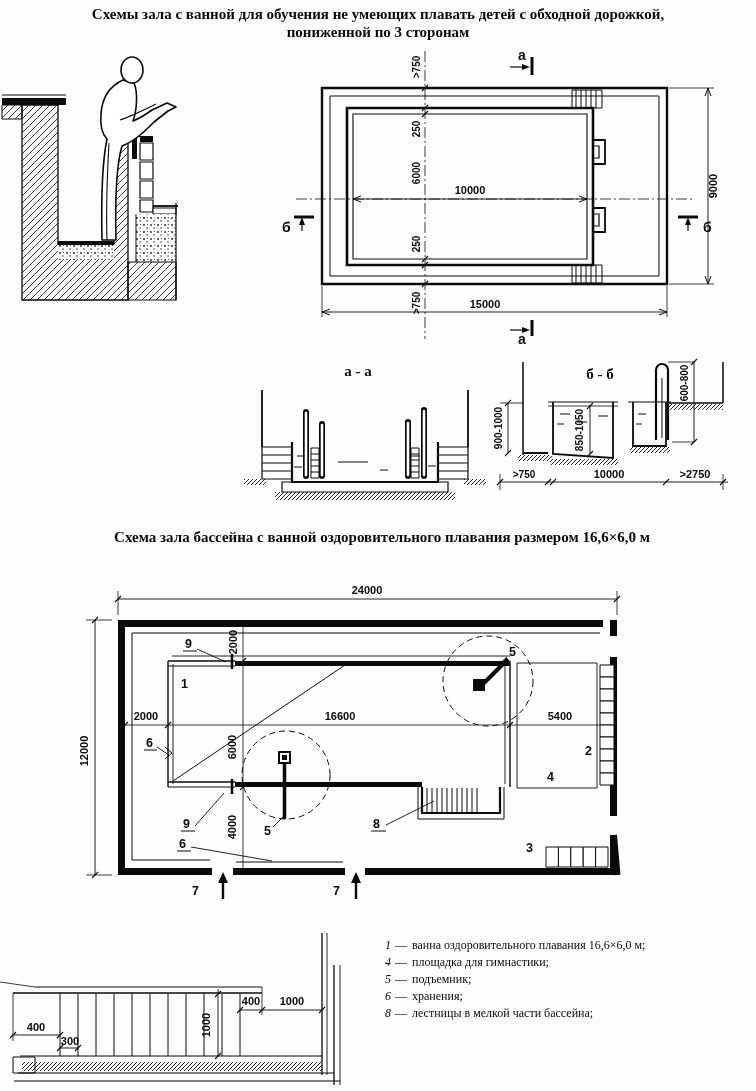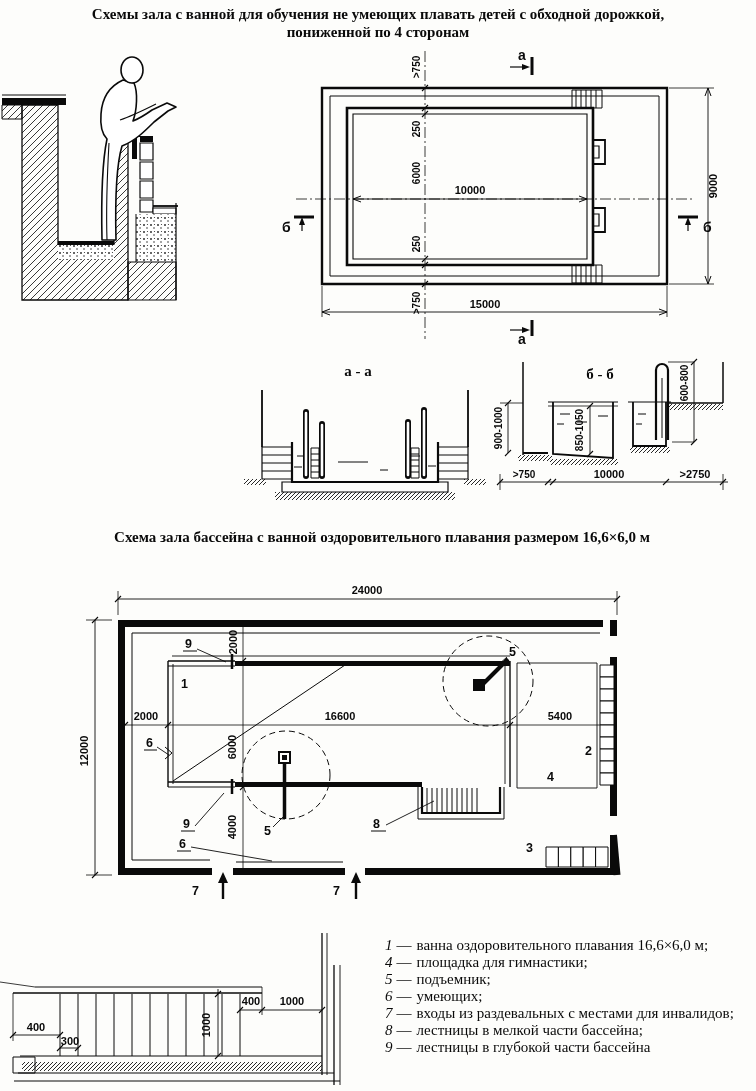--- a/index.html
+++ b/index.html
@@ -10,34 +10,34 @@
          font-family:"Liberation Serif",serif;}
   svg{overflow:visible;}
   svg text{fill:#0a0a0a;}
   .dim{font:600 11px "Liberation Sans",sans-serif;}
   .dimS{font:600 10px "Liberation Sans",sans-serif;}
   .lbl{font:bold 12.5px "Liberation Sans",sans-serif;}
   .sec{font:bold 14px "Liberation Sans",sans-serif;}
   .st{font:bold 15px "Liberation Serif",serif;}
   .mid{text-anchor:middle;}
   .legend{position:absolute;left:385px;top:937px;width:368px;
-          font-size:15px;line-height:17px;font-family:"Liberation Serif",serif;}
+          font-size:12px;line-height:17px;font-family:"Liberation Serif",serif;}
   .legend .li{white-space:nowrap;}
   .legend i{font-style:italic;margin-right:4px;}
   .legend .dash{margin-right:5px;}
   line,path,rect,circle,polyline,ellipse{vector-effect:non-scaling-stroke;}
 </style>
 </head>
 <body>
 
 <div class="page">
 
   <div class="title abs" style="top:5px;left:0;">
     <div>Схемы зала с ванной для обучения не умеющих плавать детей с обходной дорожкой,</div>
-    <div>пониженной по 4 сторонам</div>
+    <div>пониженной по 3 сторонам</div>
   </div>
 
   <svg class="abs" style="left:2px;top:48px;" width="225" height="300" viewBox="0 0 225 300">
     <defs>
       <pattern id="hatchA" width="7" height="7" patternUnits="userSpaceOnUse">
         <path d="M0,7 L7,0" stroke="#222" stroke-width="0.9"></path>
       </pattern>
       <pattern id="hatchD" width="4" height="4" patternUnits="userSpaceOnUse">
         <path d="M0,4 L4,0" stroke="#111" stroke-width="0.9"></path>
       </pattern>
@@ -457,19 +457,17 @@
       <text class="dim mid" transform="rotate(-90 210 110)" x="210" y="110">1000</text>
       <text class="dim mid" x="251" y="90">400</text>
       <text class="dim mid" x="292" y="90">1000</text>
     </g>
   </svg>
 
   <div class="legend">
     <div class="li"><i>1</i><span class="dash">—</span><span>ванна оздоровительного плавания 16,6×6,0 м;</span></div>
     <div class="li"><i>4</i><span class="dash">—</span><span>площадка для гимнастики;</span></div>
     <div class="li"><i>5</i><span class="dash">—</span><span>подъемник;</span></div>
-    <div class="li"><i>6</i><span class="dash">—</span><span>умеющих;</span></div>
-    <div class="li"><i>7</i><span class="dash">—</span><span>входы из раздевальных с местами для инвалидов;</span></div>
+    <div class="li"><i>6</i><span class="dash">—</span><span>хранения;</span></div>
     <div class="li"><i>8</i><span class="dash">—</span><span>лестницы в мелкой части бассейна;</span></div>
-    <div class="li"><i>9</i><span class="dash">—</span><span>лестницы в глубокой части бассейна</span></div>
   </div>
 
 </div>
 
 </body></html>

